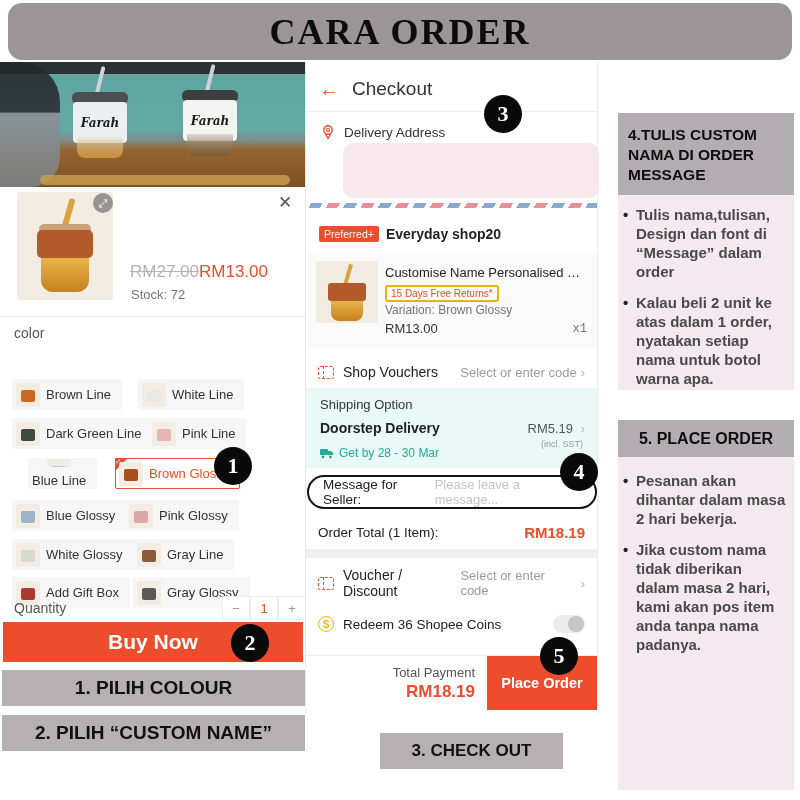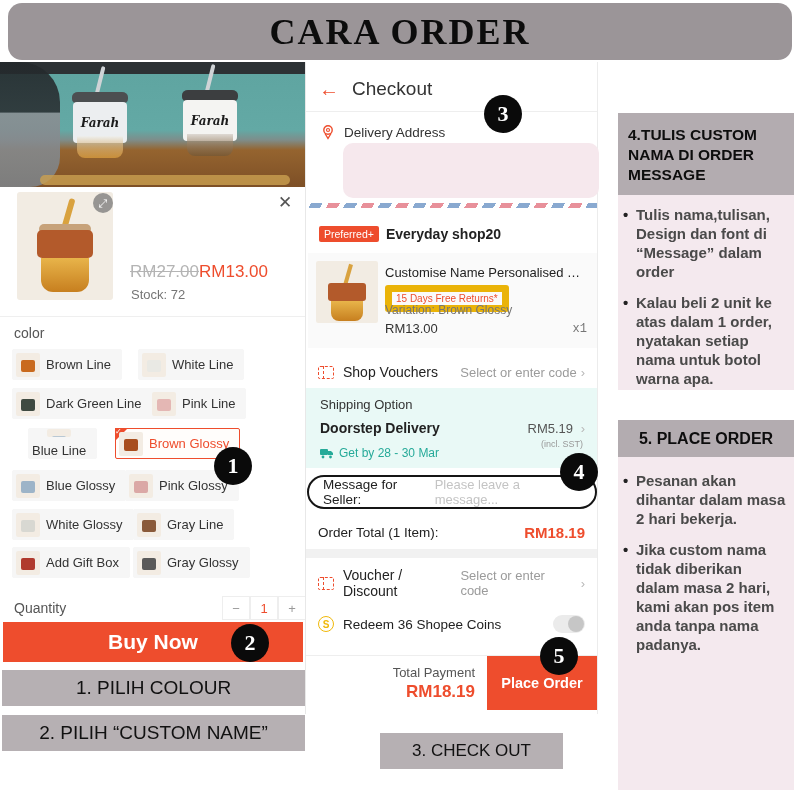--- a/index.html
+++ b/index.html
@@ -40,38 +40,38 @@
   .close-x { position:absolute; left:278px; top:192px; font-size:17px; color:#555; }
 
   .price-row { position:absolute; left:130px; top:262px; font-size:17px; }
   .price-old { color:#b4b4b4; text-decoration:line-through; }
   .price-new { color:#ee4d2d; }
   .stock { position:absolute; left:131px; top:287px; font-size:13px; color:#757575; }
   .mod-div { position:absolute; left:0; top:316px; width:305px; height:1px; background:#efefef; }
   .color-label { position:absolute; left:14px; top:325px; font-size:14px; color:#555; }
 
   .chip { position:absolute; height:31px; background:#f6f6f6; border:1px solid #f6f6f6; border-radius:2px;
-    display:flex; align-items:center; gap:6px; padding:0 10px 0 3px; font-size:13px; color:#333; }
+    display:flex; align-items:center; gap:6px; padding:0 10px 0 3px; font-size:13px; color:#333;margin-top:30px; }
   .chip .mini { width:24px; height:24px; background:#f3ece3; border-radius:2px; position:relative; overflow:hidden; }
   .chip .mini i { position:absolute; left:5px; top:7px; width:14px; height:12px; border-radius:2px; display:block; }
   .chip.sel { background:#fffdfb; border:1px solid #ee4d2d; color:#ee4d2d; }
   .chip.sel .badge { position:absolute; left:-1px; top:-1px; width:0; height:0;
     border-top:13px solid #ee4d2d; border-right:13px solid transparent; }
   .chip.sel .badge::after { content:"✓"; position:absolute; left:0px; top:-14px; font-size:8px; color:#fff; }
 
   .qty-label { position:absolute; left:14px; top:600px; font-size:14px; color:#555; }
   .stepper { position:absolute; left:222px; top:596px; display:flex; }
   .stepper div { width:28px; height:24px; border:1px solid #eee; font-size:13px; color:#999;
     display:flex; align-items:center; justify-content:center; background:#fff; }
   .stepper .val { color:#ee4d2d; }
 
   .buy-now { position:absolute; left:3px; top:622px; width:300px; height:40px; background:#ee4d2d;
     color:#fff; font-size:21px; font-weight:bold; display:flex; align-items:center; justify-content:center; border:none; }
   .gray-bar { position:absolute; background:#b6b0b3; display:flex; align-items:center; justify-content:center;
-    font-weight:normal; color:#111; }
+    font-weight:bold; color:#111; }
   .bar1 { left:2px; top:670px; width:303px; height:36px; font-size:19px; }
   .bar2 { left:2px; top:715px; width:303px; height:36px; font-size:19px; }
   .bar3 { left:380px; top:733px; width:183px; height:36px; font-size:17px; }
 
   
   .checkout { position:absolute; left:305px; top:62px; width:293px; height:652px; background:#fff;
     border-left:1px solid #e8e8e8; border-right:1px solid #ececec; }
   .co-head { position:absolute; left:0; top:0; width:100%; height:50px; border-bottom:1px solid #eee; }
   .back { position:absolute; left:13px; top:17px; color:#ee4d2d; font-size:20px; line-height:1; }
   .co-title { position:absolute; left:46px; top:16px; font-size:19px; color:#333; }
@@ -86,21 +86,21 @@
   .shop-name { font-size:14px; font-weight:bold; color:#222; }
 
   .item-card { position:absolute; left:2px; top:191px; width:289px; height:95px; background:#fafafa; }
   .item-thumb { position:absolute; left:8px; top:8px; width:62px; height:62px; background:#f2ece3; border-radius:2px; overflow:hidden; }
   .it-straw { position:absolute; left:30px; top:3px; width:4px; height:22px; background:#d9a23f; transform:rotate(16deg); }
   .it-band { position:absolute; left:12px; top:22px; width:38px; height:18px; background:#b35a2b; border-radius:3px; }
   .it-glass { position:absolute; left:15px; top:40px; width:32px; height:20px; background:linear-gradient(180deg,#e8b44a,#c77f1f); border-radius:0 0 8px 8px; }
   .item-title { position:absolute; left:77px; top:12px; width:205px; font-size:13px; color:#222;
     white-space:nowrap; overflow:hidden; text-overflow:ellipsis; }
   .returns-badge { position:absolute; left:77px; top:32px; font-size:10px; color:#ee4d2d;
-    border:7px solid #eab308; border-radius:3px; padding:1px 4px; }
+    border:2px solid #eab308; border-radius:3px; padding:1px 4px; }
   .variation { position:absolute; left:77px; top:50px; font-size:12px; color:#757575; }
   .item-price { position:absolute; left:77px; top:68px; font-size:13px; color:#333; }
   .item-qty { position:absolute; right:10px; top:69px; font-size:12px; color:#757575;font-family:Liberation Mono, monospace; }
 
   .row-line { position:absolute; left:0; width:100%; display:flex; align-items:center; padding:0 12px; }
   .voucher-ic { width:16px; height:13px; border:1px dashed #ee4d2d; border-radius:2px; margin-right:9px; position:relative; }
   .voucher-ic::after { content:""; position:absolute; left:4px; top:-1px; bottom:-1px; border-left:1px dashed #ee4d2d; }
   .row-label { font-size:14px; color:#222; }
   .row-action { margin-left:auto; font-size:13px; color:#9b9b9b; }
   .chev { color:#b9b9b9; margin-left:4px; font-size:13px; }

